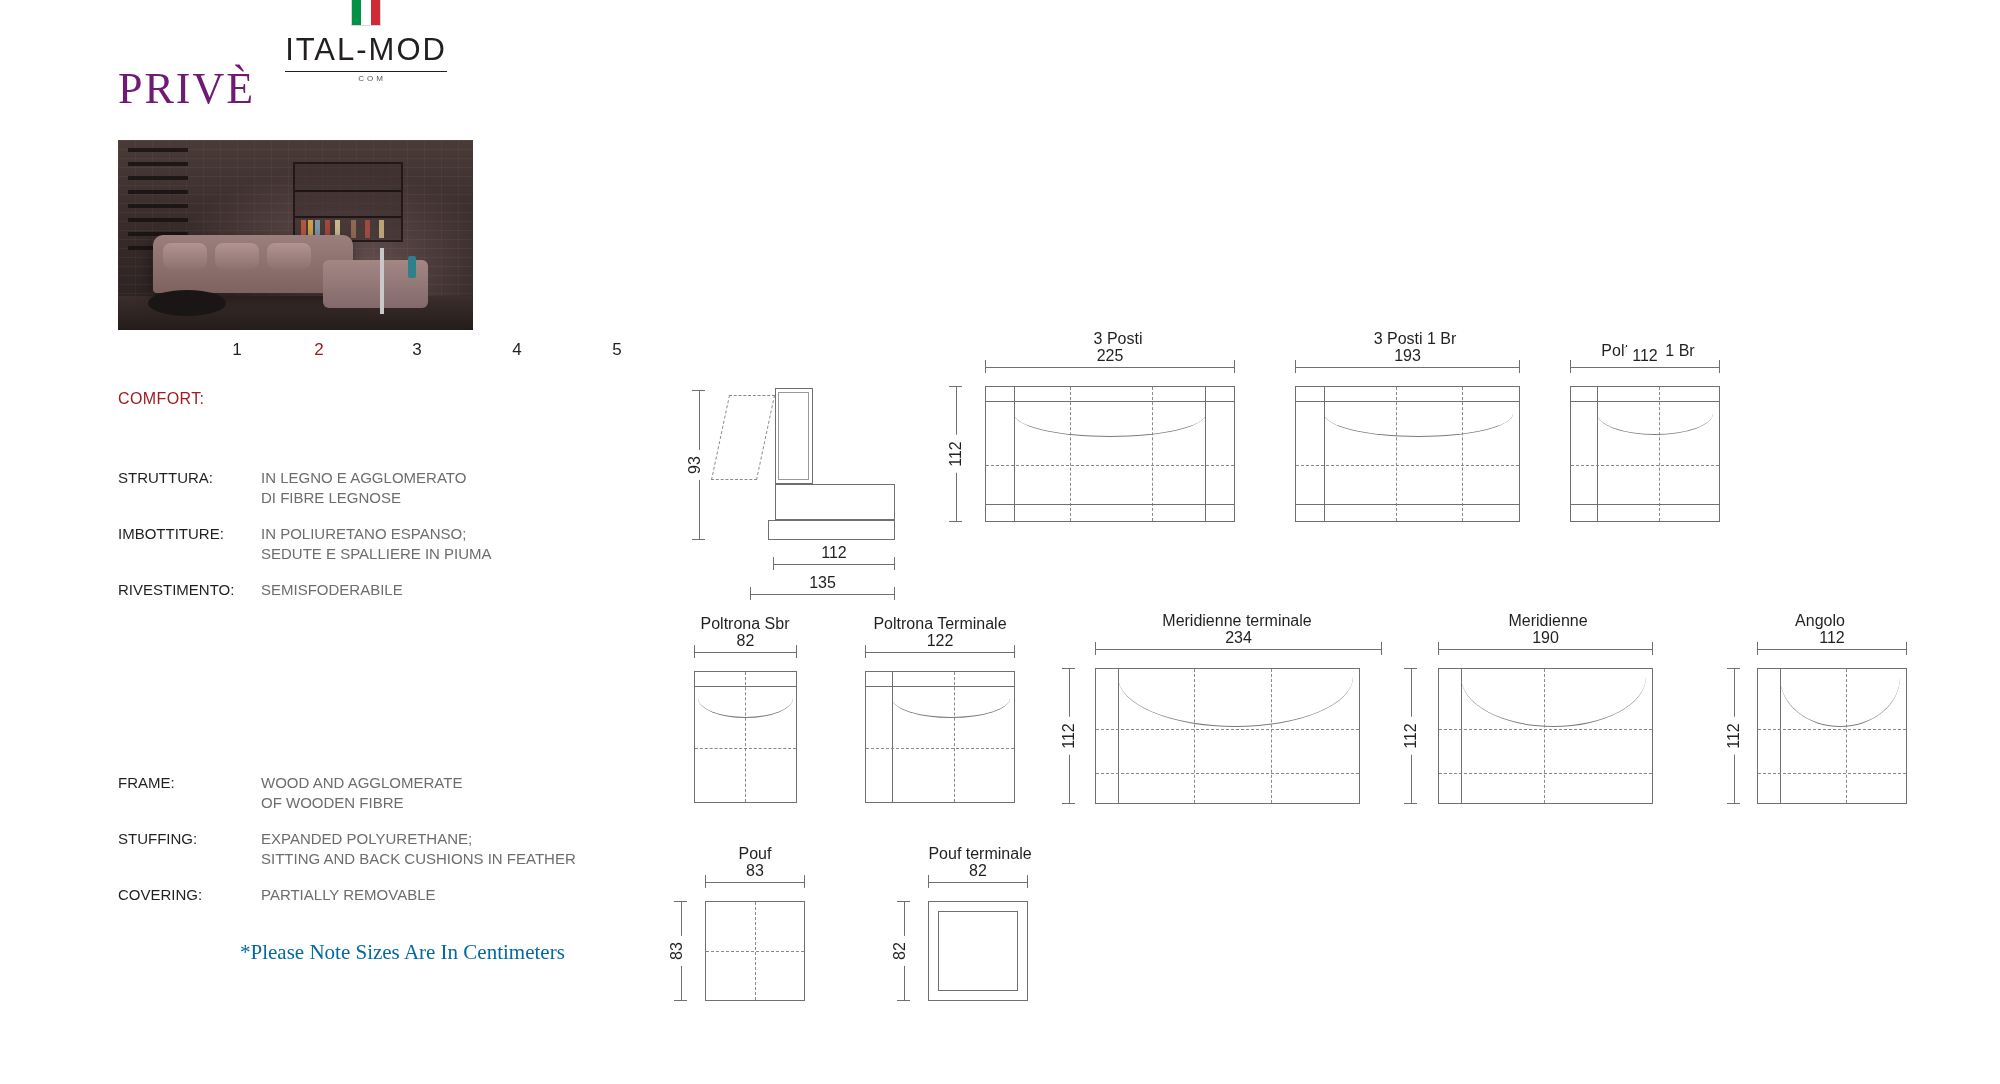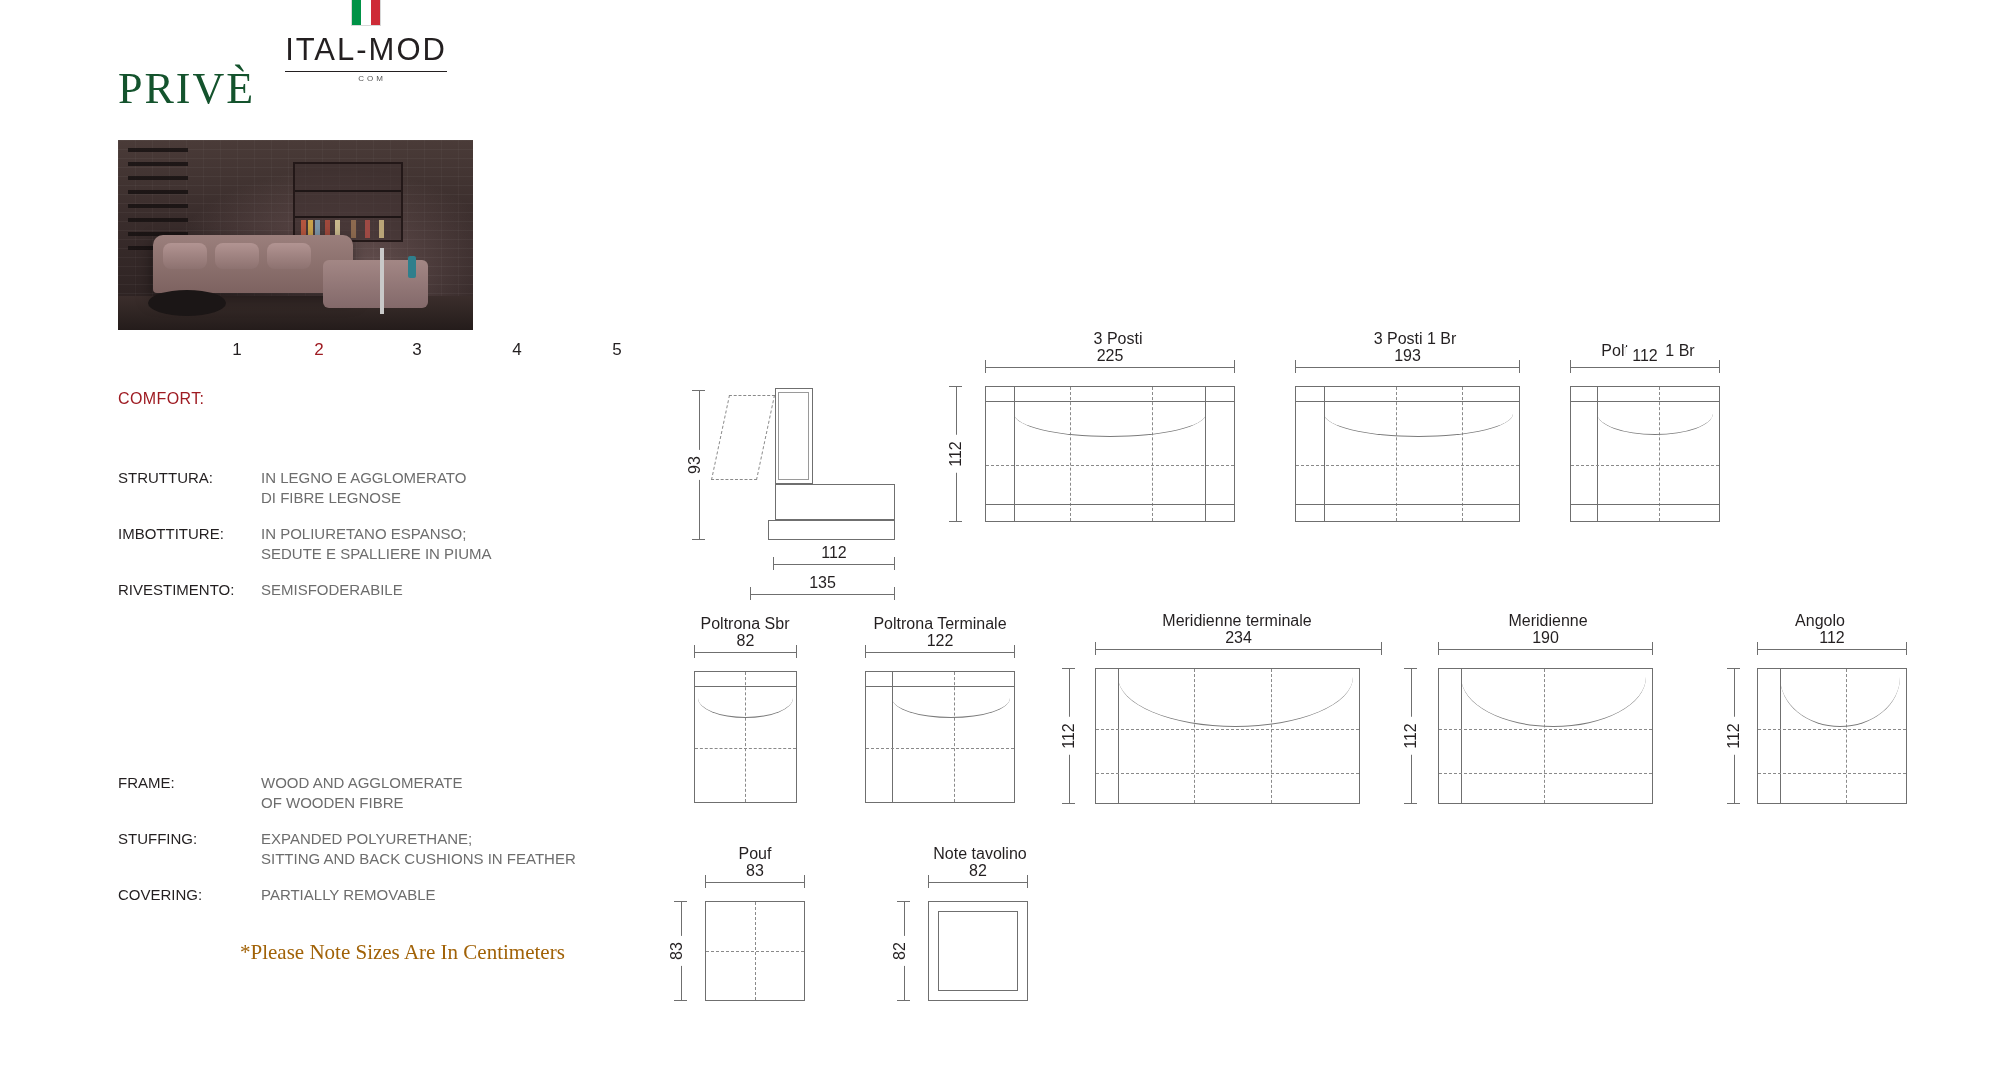--- a/index.html
+++ b/index.html
@@ -13,21 +13,21 @@
     overflow:hidden;
   }
 
   
   .brand {
     position:absolute; left:118px; top:20px;
     display:flex; align-items:flex-end; gap:30px;
   }
   .brand-prive {
     font-family:"Liberation Serif", serif;
-    font-size:44px; letter-spacing:2px; color:#14532d;
+    font-size:44px; letter-spacing:2px; color:#701a75;
     line-height:1;
   }
   .italmod {
     display:flex; flex-direction:column; align-items:center;
     position:relative; top:-28px;
   }
   .flag {
     width:30px; height:34px; display:flex; margin-bottom:6px;
     border:1px solid #d8d8d8;
   }
@@ -148,21 +148,21 @@
     font-size:15px; line-height:1.3;
   }
   .spec .k { color:#231f20; }
   .spec .v { color:#6d6d6d; }
   .spec-it { left:118px; top:468px; width:420px; }
   .spec-en { left:118px; top:773px; width:480px; }
 
   .note {
     position:absolute; left:240px; top:940px;
     font-family:"Liberation Serif", serif;
-    font-size:21px; color:#a16207;
+    font-size:21px; color:#0369a1;
   }
 
   
   .diagram { position:absolute; }
   .diag-title {
     position:absolute; left:50%; transform:translateX(-50%);
     font-size:16px; white-space:nowrap; color:#231f20;
   }
   .box {
     position:absolute; border:1px solid #6f6f6f; background:#fff;
@@ -507,21 +507,21 @@
       <div class="cap-b"></div>
     <div class="val">83</div>
   </div>
   <div class="box" style="left:15px; top:56px; width:100px; height:100px;">
     <div class="dashed-v" style="left:49px;"></div>
     <div class="dashed-h" style="top:49px;"></div>
   </div>
 </div>
 
 <div class="diagram" style="left:890px; top:845px; width:180px; height:160px;">
-  <div class="diag-title" style="top:0; left:90px;">Note tavolino</div>
+  <div class="diag-title" style="top:0; left:90px;">Pouf terminale</div>
   <div class="dim-h" style="left:38px; top:28px; width:100px;">
     <div class="line"></div>
       <div class="cap-l"></div>
       <div class="cap-r"></div>
     <div class="val">82</div>
   </div>
   <div class="dim-v" style="left:5px; top:56px; height:100px;">
     <div class="line"></div>
       <div class="cap-t"></div>
       <div class="cap-b"></div>

